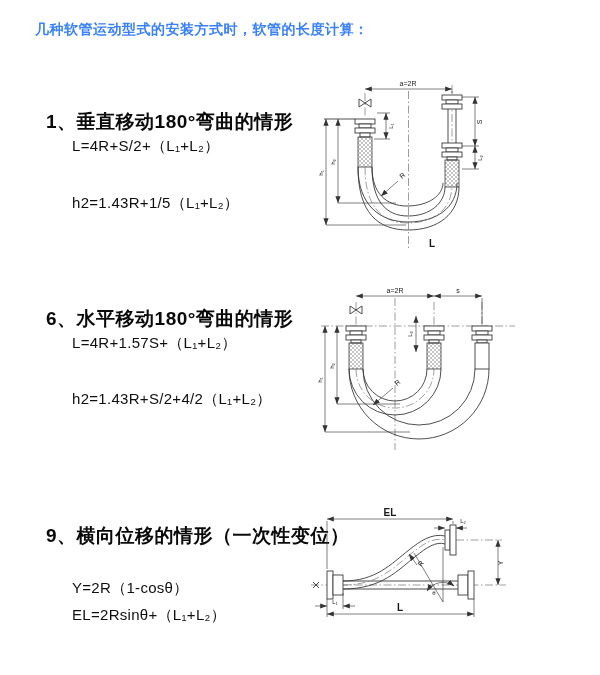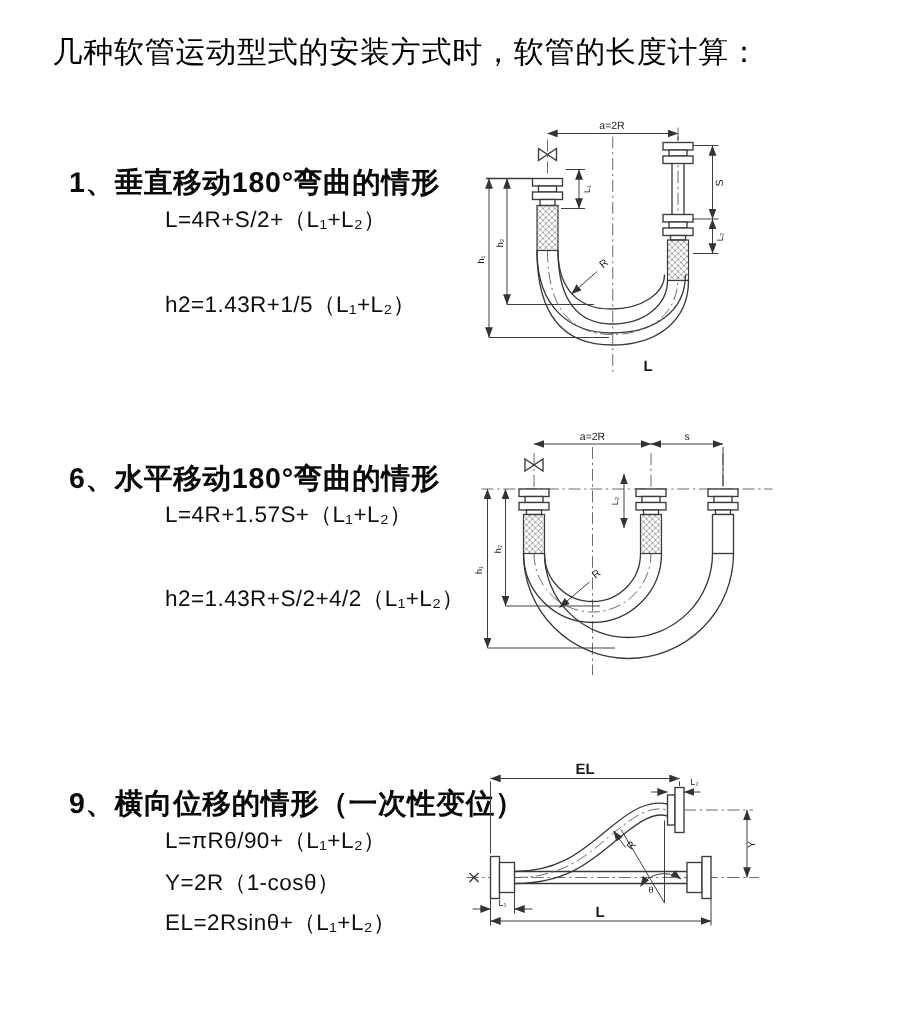--- a/index.html
+++ b/index.html
@@ -1,27 +1,27 @@
 <!DOCTYPE html>
 <html><head>
 <meta charset="utf-8">
 <style>
   html,body{margin:0;padding:0;background:#ffffff;}
   .page{
     position:relative;width:600px;height:675px;background:#ffffff;overflow:hidden;
     font-family:"Liberation Sans","DejaVu Sans",sans-serif;color:#111;
   }
   .title{
-    position:absolute;left:35px;top:21px;font-size:20px;font-weight:400;letter-spacing:.5px;color:#000000;
+    position:absolute;left:35px;top:21px;font-size:14px;font-weight:700;letter-spacing:.5px;color:#3b82f6;
   }
   .sec-heading{
     position:absolute;left:46px;font-size:19px;font-weight:600;letter-spacing:.5px;color:#0a0a0a;white-space:nowrap;
   }
   .formula{
-    position:absolute;left:72px;font-size:15px;font-weight:400;letter-spacing:.3px;color:#0f0f0f;white-space:nowrap;margin-left:38px;
+    position:absolute;left:72px;font-size:15px;font-weight:400;letter-spacing:.3px;color:#0f0f0f;white-space:nowrap;
   }
   .diagram{position:absolute;}
   
   svg .ln {stroke:#3a3a3a;stroke-width:.9;fill:none;}
   svg .dim{stroke:#3a3a3a;stroke-width:.65;fill:none;}
   svg .cl {stroke:#5a5a5a;stroke-width:.6;fill:none;stroke-dasharray:8 2.5 1.5 2.5;}
   svg .hat{fill:url(#hatch);stroke:#3a3a3a;stroke-width:.8;}
   svg .fl {fill:#ffffff;stroke:#3a3a3a;stroke-width:.9;}
   svg text{fill:#1a1a1a;font-family:"Liberation Sans","DejaVu Sans",sans-serif;}
   svg .dt {font-size:7px;}
@@ -208,21 +208,20 @@
       </g>
 
       <g>
         <line class="dim" x1="78" y1="106" x2="58" y2="123" marker-end="url(#arr)"></line>
         <text class="dt" x="82" y="104" transform="rotate(-40 82 104)">R</text>
       </g>
     </svg>
   </div>
 
   <div class="sec-heading" style="top:523px">9、横向位移的情形（一次性变位）</div>
-  <div class="formula" style="top:551px">L=πRθ/90+（L₁+L₂）</div>
   <div class="formula" style="top:579px">Y=2R（1-cosθ）</div>
   <div class="formula" style="top:606px">EL=2Rsinθ+（L₁+L₂）</div>
 
   <div class="diagram" style="left:306px;top:503px">
     <svg width="290" height="140" viewBox="0 0 290 140">
 
       <g>
         <line class="cl" x1="5" y1="82" x2="200" y2="82"></line>
         <line class="ln" x1="7" y1="79" x2="13" y2="85"></line>
         <line class="ln" x1="7" y1="85" x2="13" y2="79"></line>

